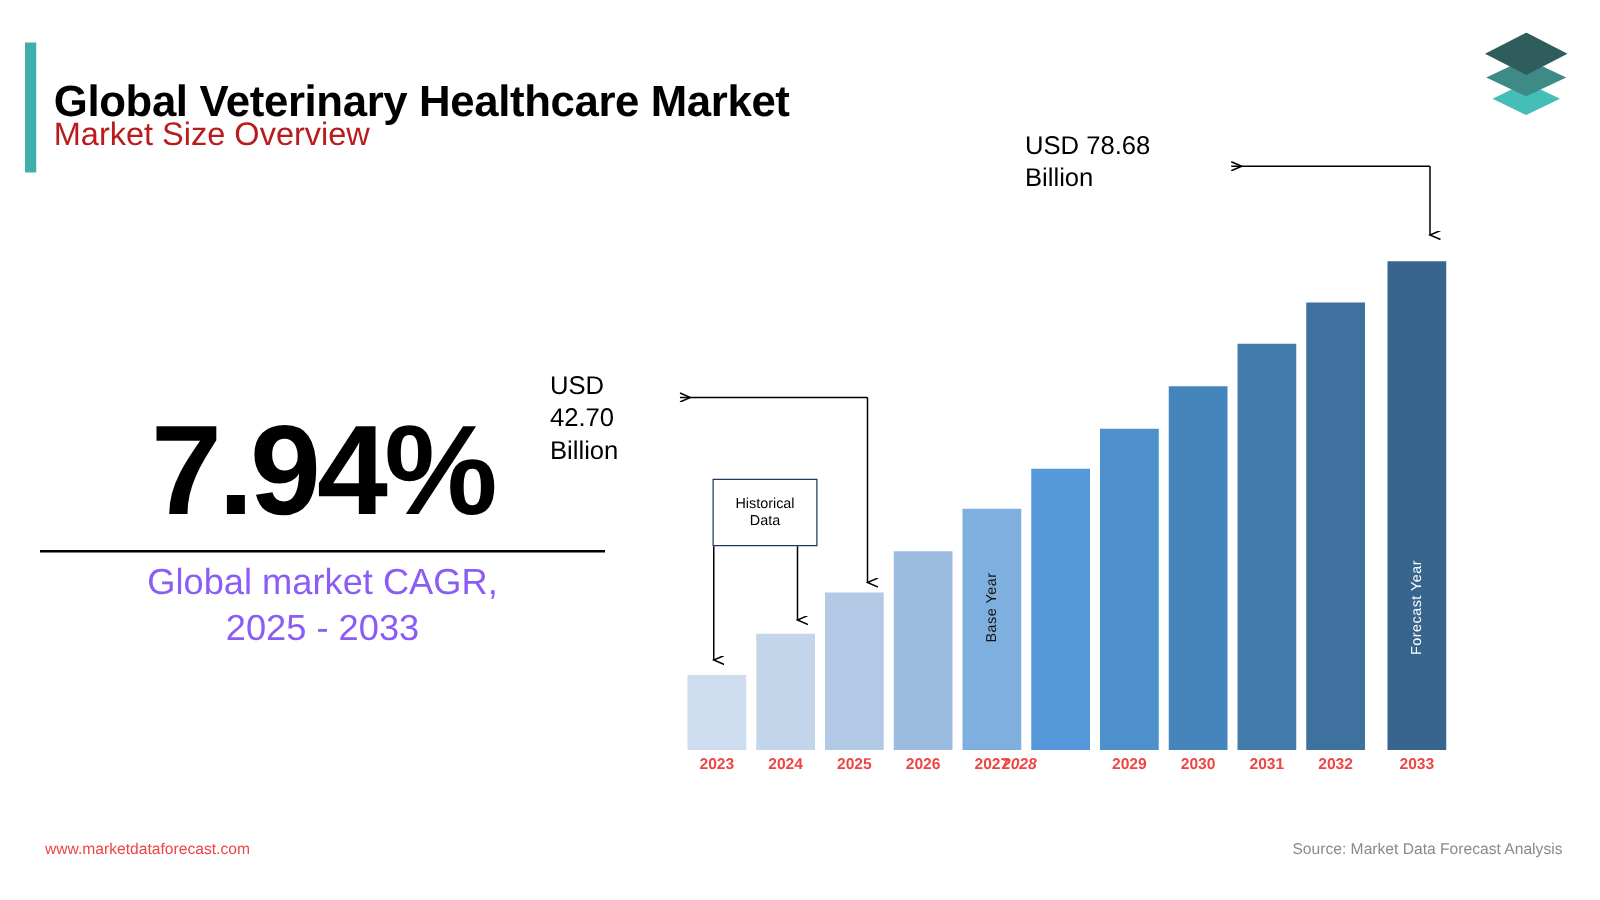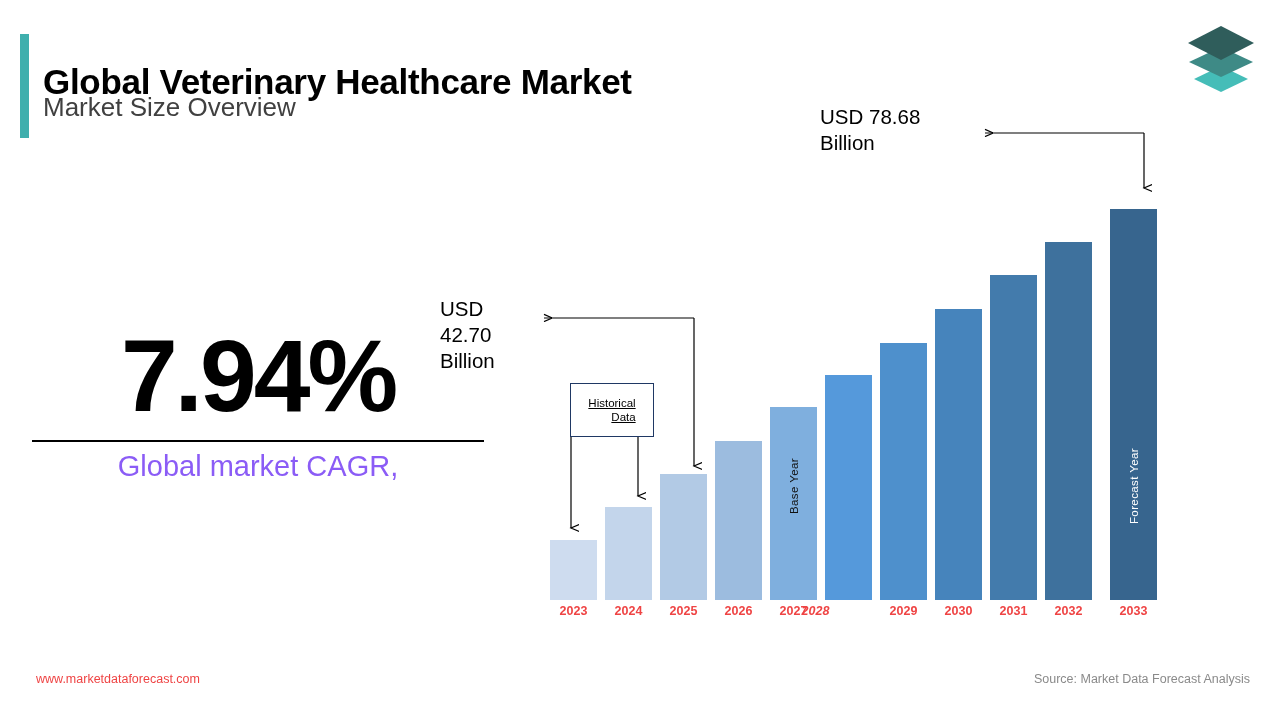--- a/index.html
+++ b/index.html
@@ -45,21 +45,21 @@
     color: #000000;
     margin-top: 31px;
   }
   #subtitle {
     position: absolute;
     left: 23px;
     top: 62px;
     font-size: 26px;
     font-weight: normal;
     white-space: nowrap;
-    color: #404040;
+    color: #b91c1c;
   }
 
   
   #logo {
     position: absolute;
     right: 22px;
     top: 26px;
     width: 74px;
     height: 66px;
   }
@@ -150,25 +150,24 @@
     position: absolute;
     left: 570px;
     top: 383px;
     width: 82px;
     height: 52px;
     border: 1.4px solid #1F3864;
     background: #ffffff;
     display: flex;
     align-items: center;
     justify-content: center;
-    text-align: right;
+    text-align: center;
     font-size: 11.5px;
     line-height: 1.25;
     color: #000000;
-    text-decoration: underline;
   }
 
   
   #footer-left {
     position: absolute;
     left: 36px;
     top: 672px;
     font-size: 12.5px;
     color: #ef4444;
   }
@@ -195,20 +194,21 @@
     <path d="M37 21 L5 36 L37 51 L69 36 Z" fill="#3E8A86"></path>
     <path d="M37 0 L4 17 L37 34 L70 17 Z" fill="#2F5D5B"></path>
   </svg>
 </div>
 
 <div id="cagr-block">
   <div id="cagr-value">7.94%</div>
   <div id="cagr-rule"></div>
   <div id="cagr-caption">
     <div>Global market CAGR,</div>
+    <div>2025 - 2033</div>
   </div>
 </div>
 
 <div id="chart-bars">
     <div class="bar" style="left: 550px; width: 47px; height: 60px; background: rgb(206, 220, 239);"></div>
     <div class="bar-year" style="left: 550px; width: 47px;">2023</div>
     <div class="bar" style="left: 605px; width: 47px; height: 93px; background: rgb(195, 213, 235);"></div>
     <div class="bar-year" style="left: 605px; width: 47px;">2024</div>
     <div class="bar" style="left: 660px; width: 47px; height: 126px; background: rgb(178, 202, 229);"></div>
     <div class="bar-year" style="left: 660px; width: 47px;">2025</div>

